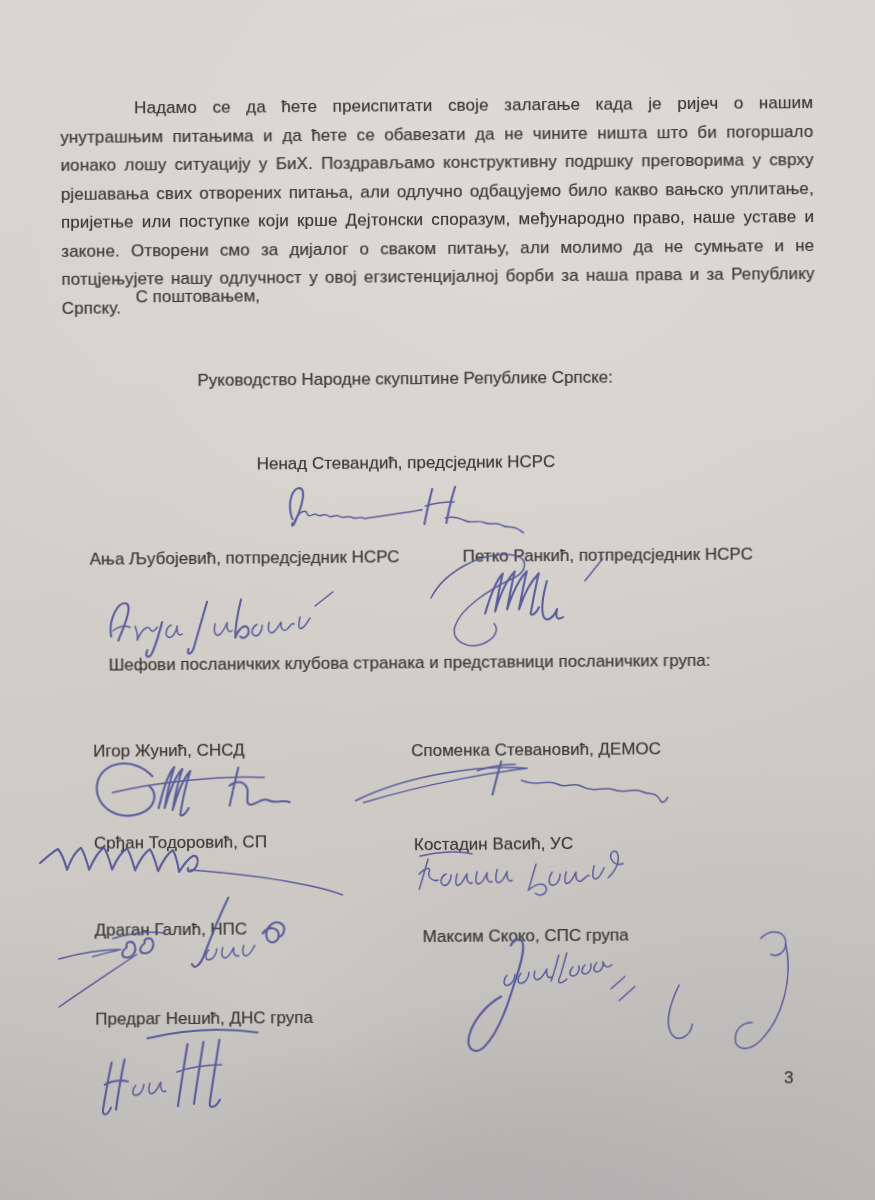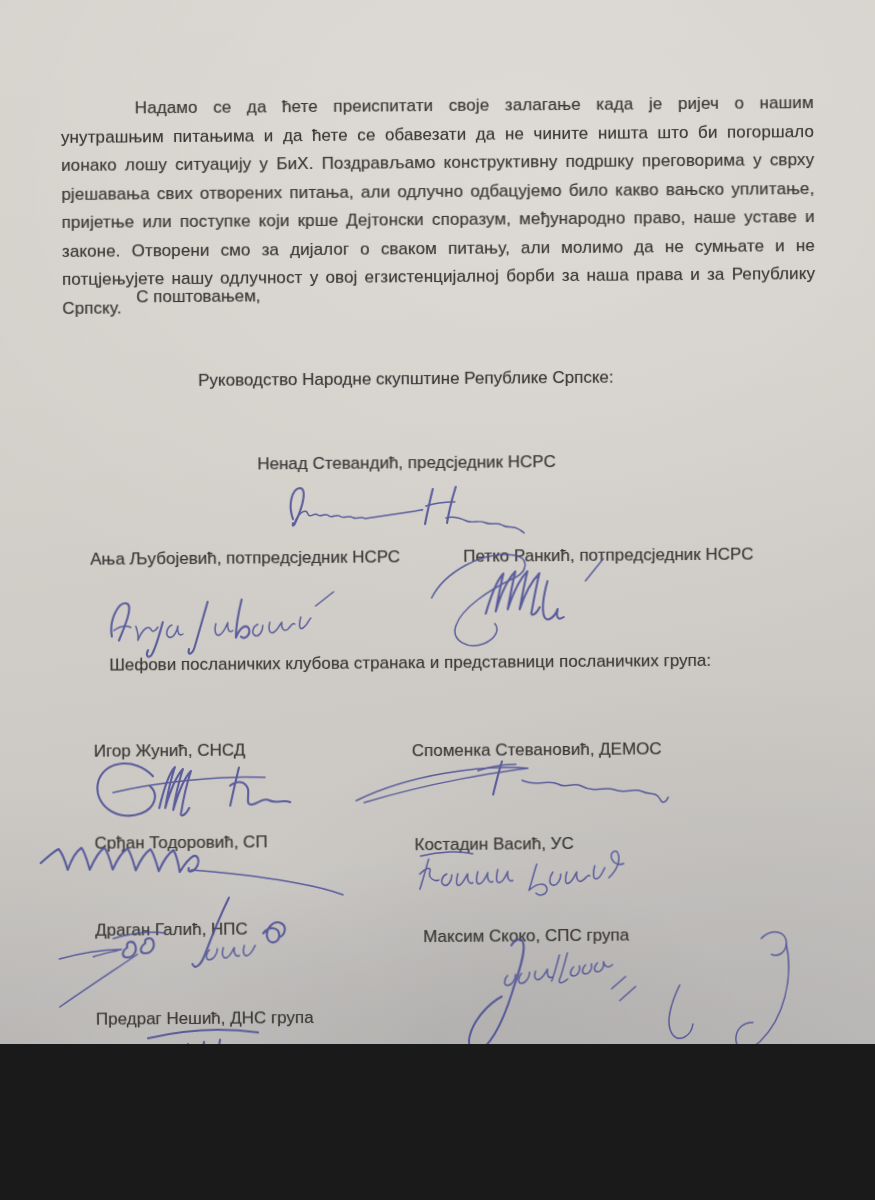--- a/index.html
+++ b/index.html
@@ -1,17 +1,17 @@
 <!DOCTYPE html>
 <html><head>
 <meta charset="utf-8">
 <style>
   html,body { margin:0; padding:0; background:#1a1a1a; }
   .page {
-    position:relative; width:875px; height:1044px; overflow:hidden;
+    position:relative; width:875px; height:1200px; overflow:hidden;
     font-family:"Liberation Sans","DejaVu Sans",sans-serif;
     color:#3b3936;
     background:
       radial-gradient(140% 90% at 60% 16%, rgba(255,255,255,0.22) 0%, rgba(255,255,255,0) 55%),
       radial-gradient(120% 70% at 85% 102%, rgba(60,60,66,0.13) 0%, rgba(0,0,0,0) 55%),
       radial-gradient(95% 55% at -2% 102%, rgba(60,60,66,0.12) 0%, rgba(0,0,0,0) 50%),
       radial-gradient(60% 30% at 50% 100%, rgba(60,60,66,0.10) 0%, rgba(0,0,0,0) 60%),
       linear-gradient(172deg, #d6d2cc 0%, #d3cfc9 40%, #ccc9c5 72%, #c7c5c3 100%);
   }
   .content { position:absolute; inset:0; transform:rotate(-0.45deg); transform-origin:50% 50%; filter:blur(0.22px); }

